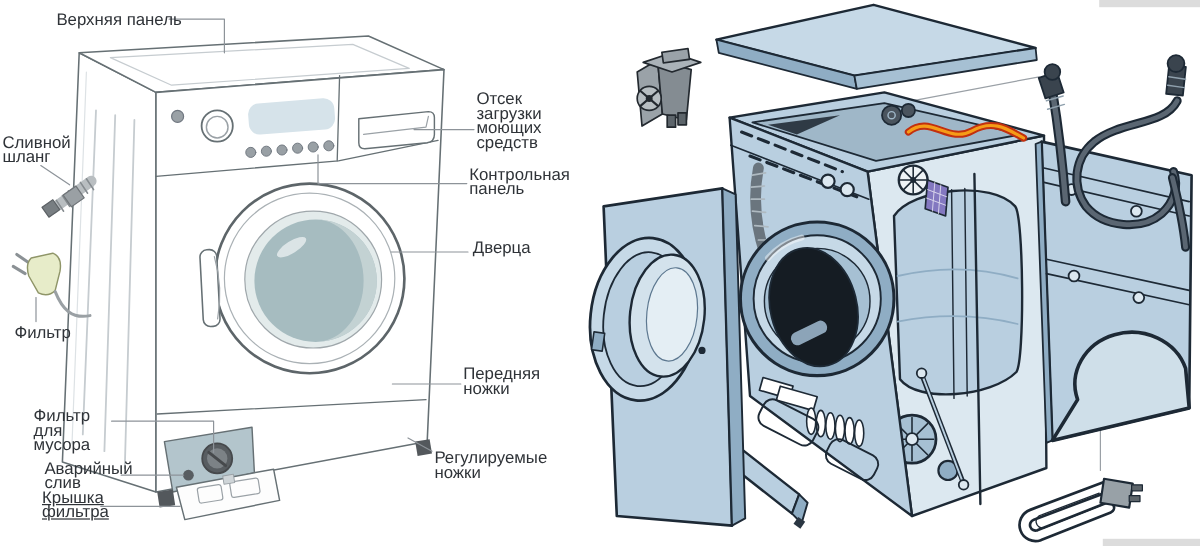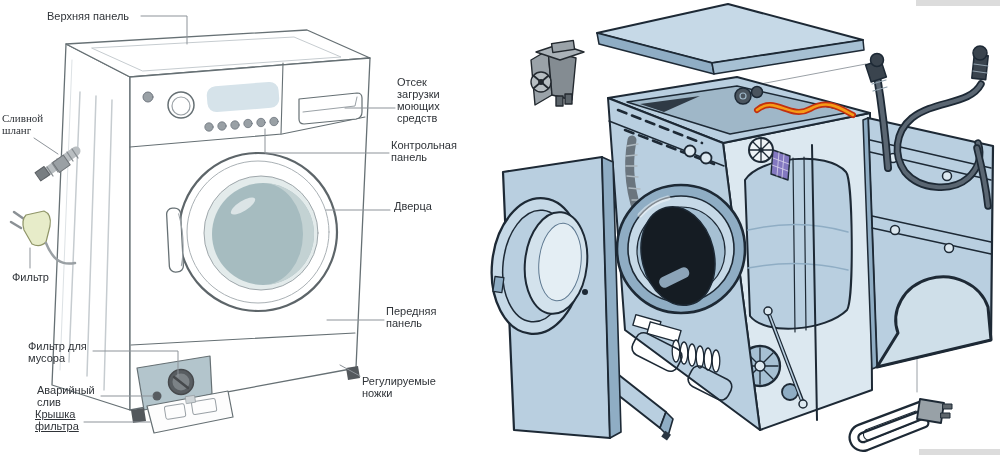--- a/index.html
+++ b/index.html
@@ -1,22 +1,22 @@
 <!DOCTYPE html>
 <html><head>
 <meta charset="utf-8">
 <style>
   html,body{margin:0;padding:0;background:#ffffff;}
   .scene{position:relative;width:1000px;height:455px;background:#ffffff;overflow:hidden;
          font-family:"Liberation Sans", sans-serif;}
   .scene svg{position:absolute;left:0;top:0;}
-  .lbl{position:absolute;font-size:11px;line-height:12px;color:#2f3338;white-space:normal;}
+  .lbl{position:absolute;font-size:14px;line-height:12px;color:#2f3338;white-space:normal;}
   .nowrap{white-space:nowrap;}
   .lb-top-panel{left:47px;top:10px;}
-  .lb-drain-hose{left:2px;top:112px;width:46px;font-family:Liberation Serif, serif;}
+  .lb-drain-hose{left:2px;top:112px;width:46px;}
   .lb-plug{left:12px;top:271px;}
   .lb-debris-filter{left:28px;top:340px;width:62px;}
   .lb-emergency-drain{left:37px;top:384px;width:62px;}
   .lb-filter-cover{left:35px;top:408px;width:46px;text-decoration:underline;}
   .lb-detergent{left:397px;top:76px;width:52px;}
   .lb-control-panel{left:391px;top:139px;width:72px;}
   .lb-door{left:394px;top:200px;}
   .lb-front-panel{left:386px;top:305px;width:56px;}
   .lb-feet{left:362px;top:375px;width:86px;}
 </style>
@@ -314,15 +314,15 @@
 
   <div class="lbl lb-top-panel nowrap">Верхняя панель</div>
   <div class="lbl lb-drain-hose">Сливной шланг</div>
   <div class="lbl lb-plug nowrap">Фильтр</div>
   <div class="lbl lb-debris-filter">Фильтр для мусора</div>
   <div class="lbl lb-emergency-drain">Аварийный слив</div>
   <div class="lbl lb-filter-cover">Крышка фильтра</div>
   <div class="lbl lb-detergent">Отсек загрузки моющих средств</div>
   <div class="lbl lb-control-panel">Контрольная панель</div>
   <div class="lbl lb-door nowrap">Дверца</div>
-  <div class="lbl lb-front-panel">Передняя панель</div>
+  <div class="lbl lb-front-panel">Передняя ножки</div>
   <div class="lbl lb-feet">Регулируемые ножки</div>
 </div>
 
 </body></html>

